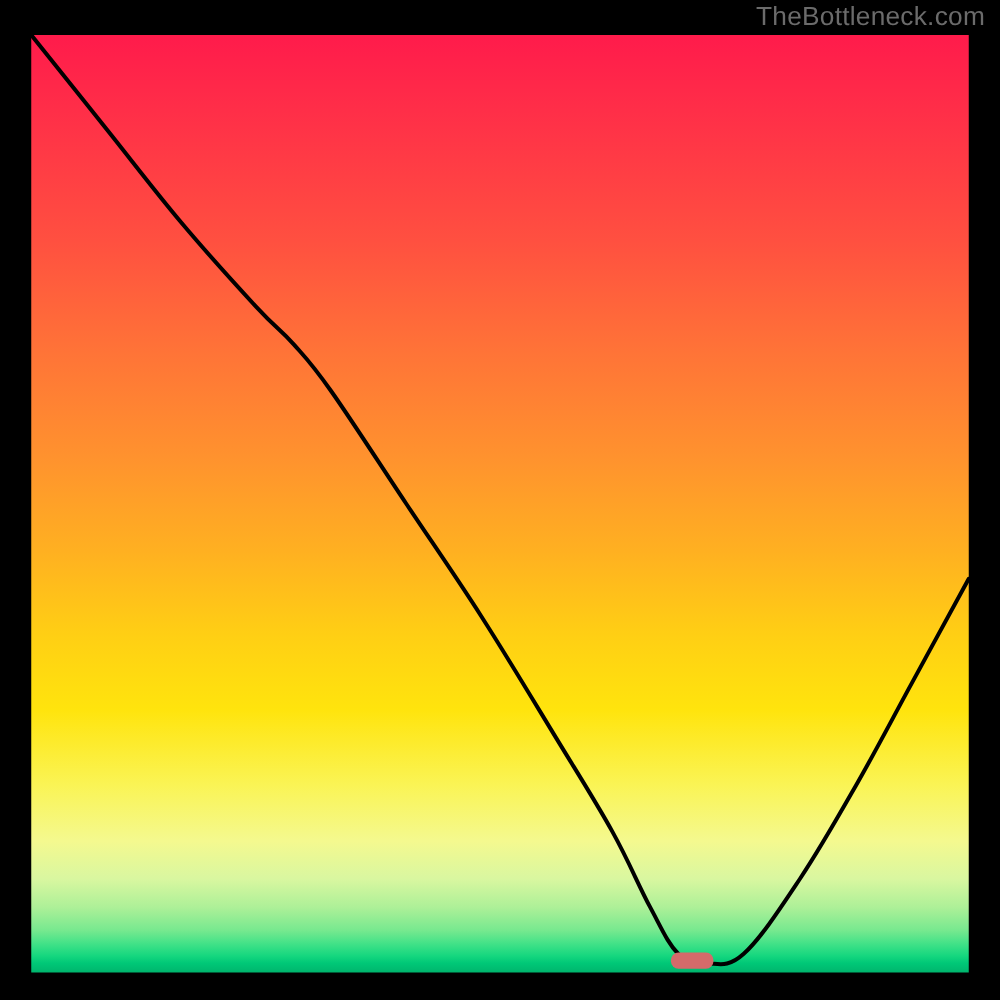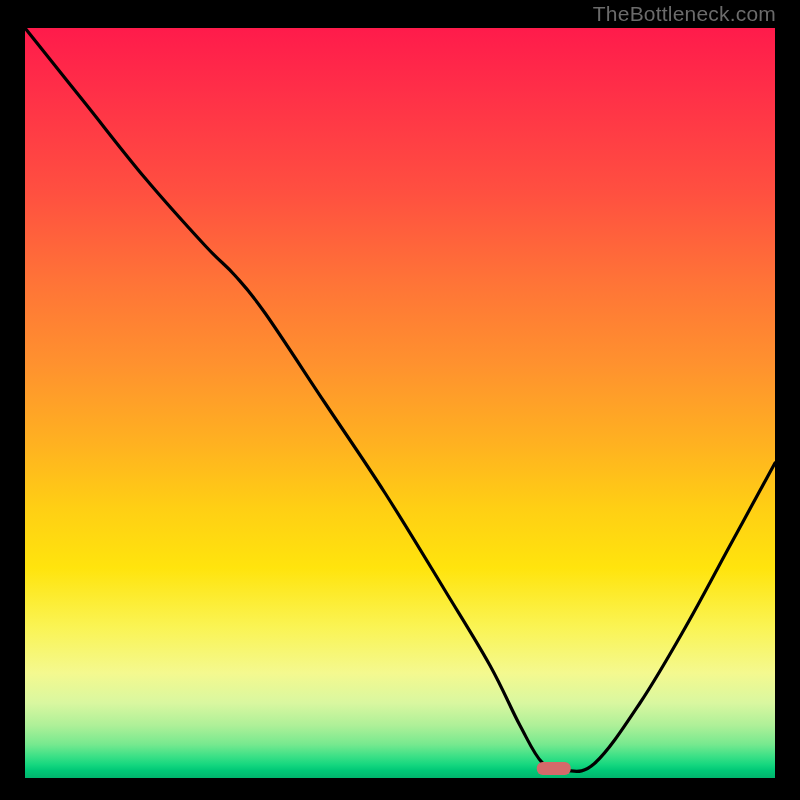--- a/index.html
+++ b/index.html
@@ -13,21 +13,21 @@
   }
   .outer {
     position: relative;
     width: 800px;
     height: 800px;
     background: #000;
   }
   .watermark {
     position: absolute;
     top: 2px;
-    right: 24px;
+    right: 12px;
     color: #6b6b6b;
     font-size: 21px;
     font-weight: 500;
     letter-spacing: 0.2px;
   }
   .plot {
     position: absolute;
     left: 25px;
     top: 28px;
     width: 750px;

